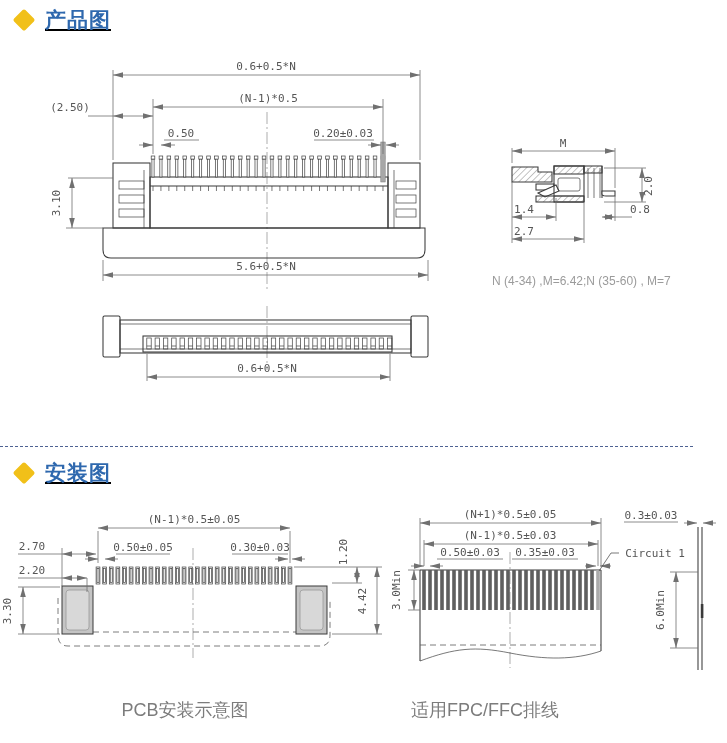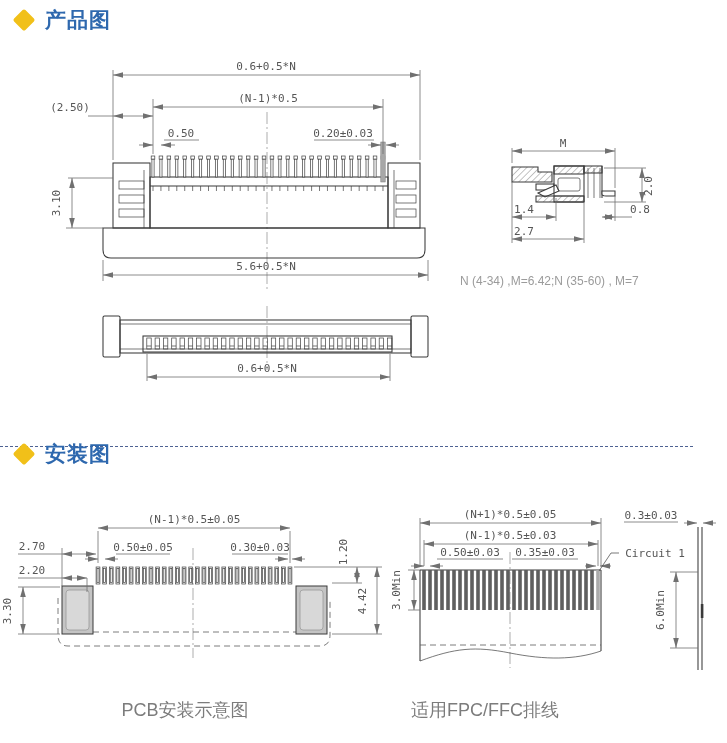--- a/index.html
+++ b/index.html
@@ -1,24 +1,24 @@
 <!DOCTYPE html>
 <html><head>
 <meta charset="utf-8">
 <style>
   html,body{margin:0;padding:0;background:#ffffff;}
   #page{position:relative;width:727px;height:743px;background:#fff;overflow:hidden;
         font-family:"Liberation Sans",sans-serif;}
-  .hdr{position:absolute;left:13px;display:flex;align-items:center;}
+  .hdr{position:absolute;left:13px;display:flex;align-items:center;text-decoration:underline;}
   .diamond{width:16px;height:16px;background:#f1c019;transform:rotate(45deg);
            border-radius:2px;margin:3px 13px 3px 3px;flex:0 0 auto;}
   .hdr-label{font-size:21px;font-weight:bold;color:#2e68ae;letter-spacing:1px;}
   .divider{position:absolute;top:446px;left:0;width:693px;height:0;
            border-top:1px dashed #4e6292;}
-  .note{position:absolute;left:460px;top:274px;font-size:12px;color:#9b9b9b;
+  .note{position:absolute;left:492px;top:274px;font-size:12px;color:#9b9b9b;
         white-space:nowrap;}
   .pinrange{position:absolute;left:543px;top:374px;font-size:21px;color:#8f8f8f;}
   .caption{position:absolute;top:698px;width:210px;text-align:center;
            font-size:18px;color:#7c7c7c;}
   #cap-pcb{left:80px;}
   #cap-fpc{left:380px;}
   svg{position:absolute;top:0;left:0;}
   .bl{stroke:#3a3a3a;stroke-width:1.05;}
   .tl{stroke:#3f3f3f;stroke-width:0.7;}
   .dd{stroke:#707070;stroke-width:0.8;}
@@ -429,21 +429,21 @@
   <div class="hdr" style="top:6px;">
     <span class="diamond"></span>
     <span class="hdr-label">产品图</span>
   </div>
 
   <div class="note">N (4-34) ,M=6.42;N (35-60) , M=7</div>
 
 
   <div class="divider"></div>
 
-  <div class="hdr" style="top:440px;">
+  <div class="hdr" style="top:459px;">
     <span class="diamond"></span>
     <span class="hdr-label">安装图</span>
   </div>
 
   <div class="caption" id="cap-fpc">适用FPC/FFC排线</div>
 
   <div class="caption" id="cap-pcb">PCB安装示意图</div>
 
 </div>
 

